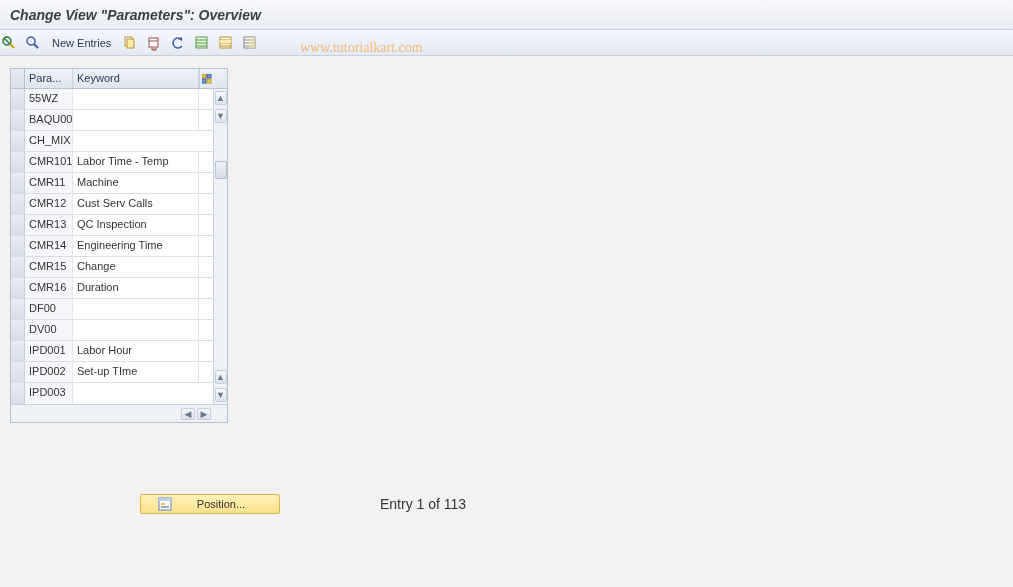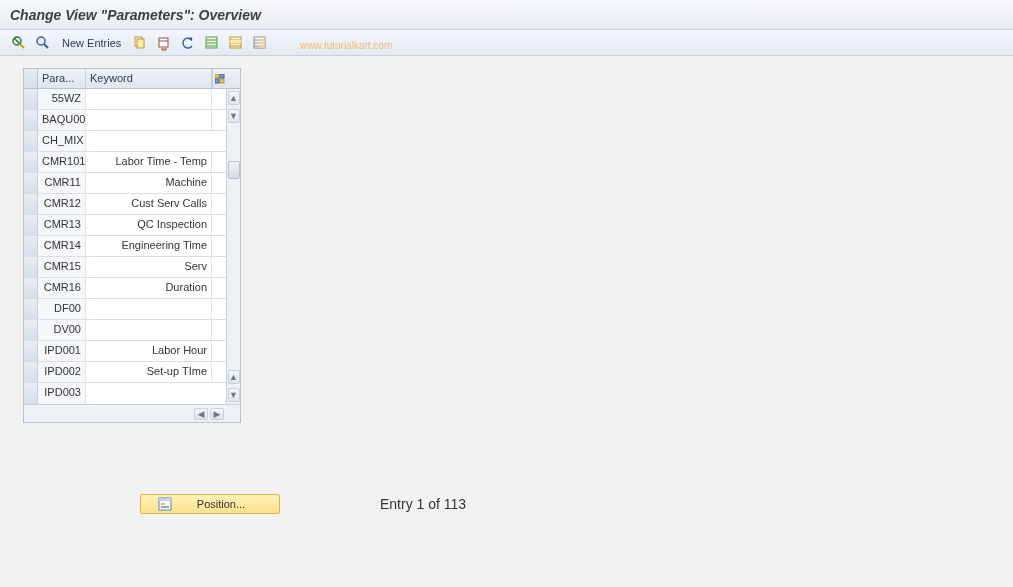--- a/index.html
+++ b/index.html
@@ -26,58 +26,57 @@
       font-style: italic;
       font-weight: bold;
       color: #3b3e44;
     }
     .toolbar {
       background: linear-gradient(to bottom, #f4f7fc, #e4eaf3);
       border-bottom: 1px solid #c7d0dc;
       height: 26px;
       display: flex;
       align-items: center;
-      padding: 0 10px;
+      padding: 0 0;
       gap: 6px;
       position: relative;
     }
     .toolbar .btn-icon {
       width: 18px; height: 18px;
       display: inline-flex; align-items: center; justify-content: center;
       cursor: pointer;
     }
     .toolbar .new-entries {
       font-size: 11px;
       color: #2b3a55;
       cursor: pointer;
       padding: 0 4px;
     }
     .watermark {
       position: absolute;
       left: 300px;
       top: 10px;
       color: rgba(255,140,0,0.55);
-      font-size: 10px;
-      font-family: Liberation Sans, sans-serif;
+      font-size: 14px;
+      font-family: Liberation Serif, serif;
       font-weight: 500;
       pointer-events: none;
     }
     .content {
       background: #f2f2f2;
       padding: 12px 10px;
       height: calc(100% - 56px);
       position: relative;
     }
     .grid-wrap {
       display: inline-block;
       border: 1px solid #b7c2d1;
       background: #fff;
       width: 218px;
       position: relative;
-      margin-left: 13px;
     }
     .grid-header-row {
       display: flex;
       background: linear-gradient(to bottom, #eef2f8, #dfe6ef);
       border-bottom: 1px solid #b7c2d1;
       height: 20px;
     }
     .grid-header-row .rowhandle-h {
       width: 14px;
       border-right: 1px solid #b7c2d1;
@@ -91,21 +90,21 @@
       overflow: hidden; white-space: nowrap; text-overflow: ellipsis;
     }
     .col-para { width: 48px; }
     .col-key  { width: 126px; }
     .grid-header-row .col-settings {
       width: 14px;
       display:flex; align-items:center; justify-content:center;
       border-left: 1px solid #c7d0dc;
       background: linear-gradient(to bottom,#eef2f8,#dfe6ef);
     }
-    .grid-body { position: relative; text-align: right; }
+    .grid-body { position: relative; }
     .grid-row {
       display: flex;
       height: 21px;
       border-bottom: 1px solid #d9dee6;
     }
     .grid-row:last-child { border-bottom: none; }
     .rowhandle {
       width: 14px;
       background: linear-gradient(to bottom,#e9edf4,#d7dee9);
       border-right: 1px solid #c7d0dc;
@@ -310,21 +309,21 @@
         <div class="cell cell-key">QC Inspection</div>
       </div>
       <div class="grid-row">
         <div class="rowhandle"></div>
         <div class="cell cell-para">CMR14</div>
         <div class="cell cell-key">Engineering Time</div>
       </div>
       <div class="grid-row">
         <div class="rowhandle"></div>
         <div class="cell cell-para">CMR15</div>
-        <div class="cell cell-key">Serv</div>
+        <div class="cell cell-key">Change</div>
       </div>
       <div class="grid-row">
         <div class="rowhandle"></div>
         <div class="cell cell-para">CMR16</div>
         <div class="cell cell-key">Duration</div>
       </div>
       <div class="grid-row">
         <div class="rowhandle"></div>
         <div class="cell cell-para">DF00</div>
         <div class="cell cell-key"></div>

